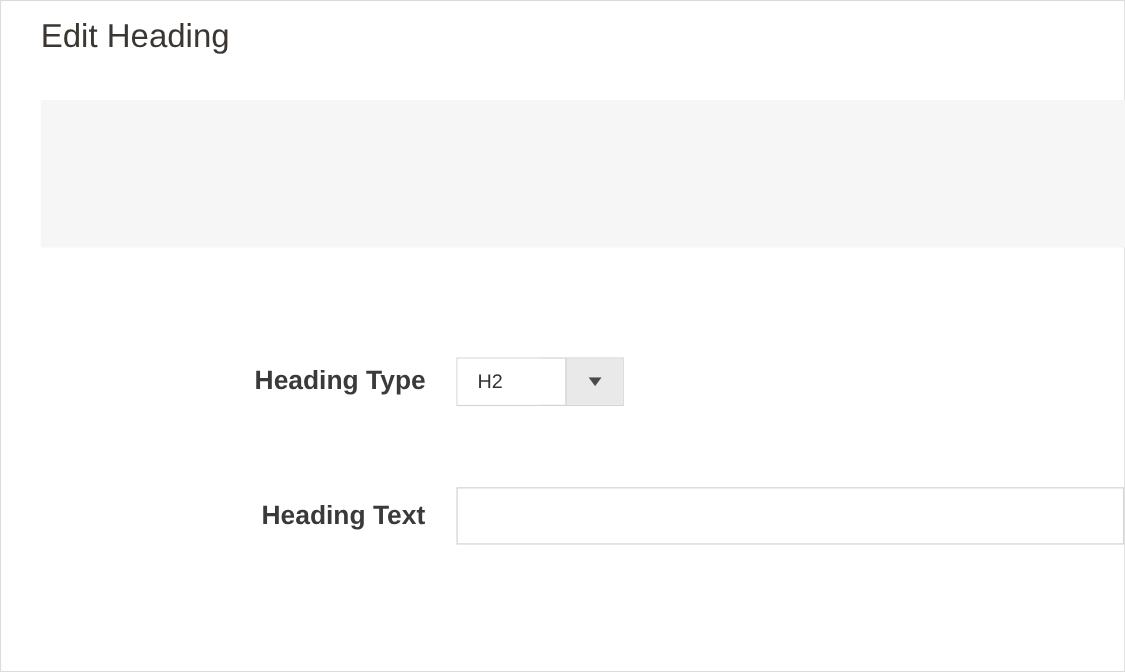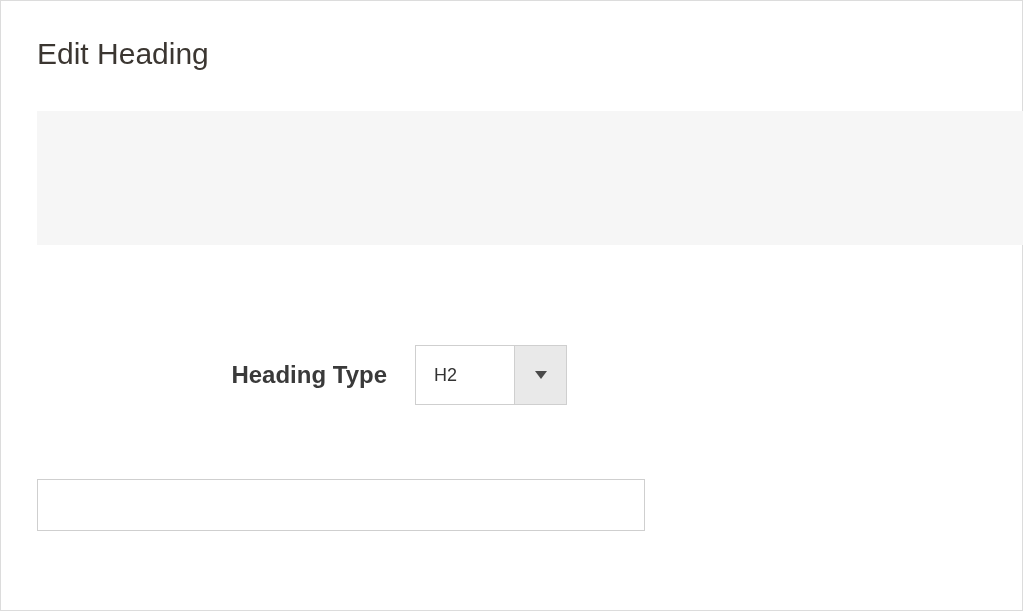--- a/index.html
+++ b/index.html
@@ -17,21 +17,21 @@
     .panel {
       width: 1023px;
       height: 611px;
       border: 1px solid #dcdcdc;
       background: #ffffff;
     }
     .panel-title {
       font-size: 30px;
       font-weight: 400;
       color: #3b3631;
-      padding: 36px 0 0 36px;
+      padding: 16px 0 0 36px;
     }
     .preview-area {
       margin-top: 40px;
       margin-left: 36px;
       height: 134px;
       background: #f6f6f6;
       width: 986px;
     }
     .form-area {
       margin-top: 100px;
@@ -45,21 +45,21 @@
     .form-label {
       width: 378px;
       text-align: right;
       font-size: 24px;
       font-weight: 600;
       color: #3a3a3a;
       padding-right: 28px;
     }
     .select-wrap {
       display: flex;
-      height: 60px;
+      height: 44px;
       border: 1px solid #cfcfcf;
       gap: 24px;
     }
     .select-value {
       display: flex;
       align-items: center;
       padding: 0 18px;
       font-size: 18px;
       color: #333333;
       min-width: 74px;
@@ -106,17 +106,18 @@
         <div class="select-value">H2</div>
         <button class="select-button">
           <svg viewBox="0 0 12 8">
             <polygon points="0,0 12,0 6,8" fill="#4a4a4a"></polygon>
           </svg>
         </button>
       </div>
     </div>
 
     <div class="form-row">
+      <label class="form-label">Heading Text</label>
       <input type="text" class="text-input" value="" style="">
     </div>
 
   </div>
 </div>
 
 </body></html>

